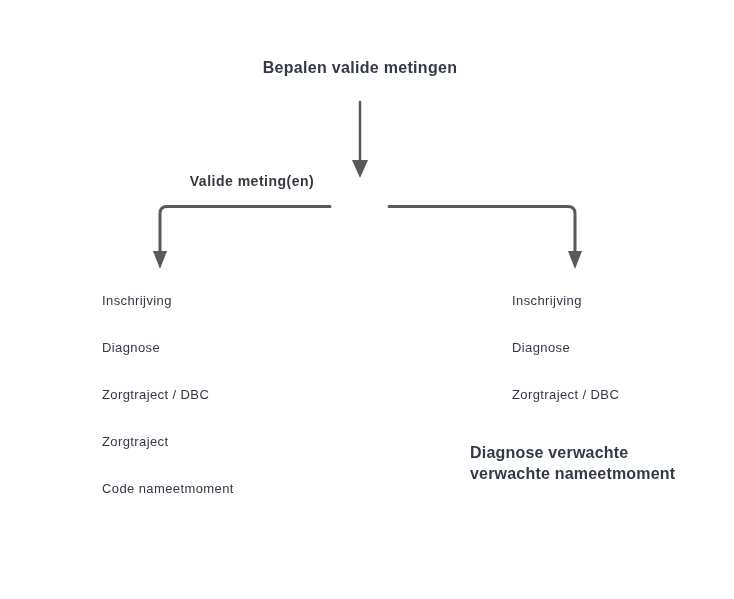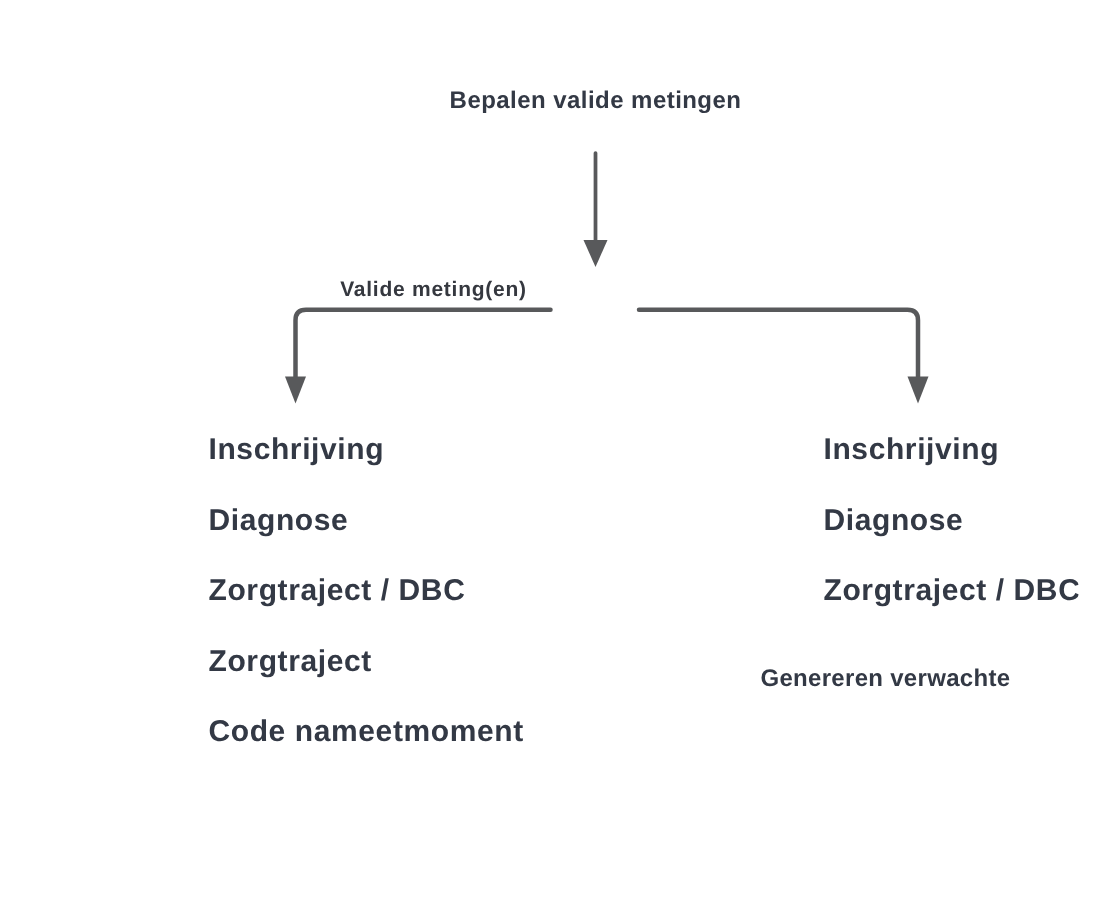--- a/index.html
+++ b/index.html
@@ -12,21 +12,20 @@
   html, body {
     background: var(--background);
     font-family: "Liberation Sans", sans-serif;
   }
   .canvas {
     position: relative;
     width: 682px;
     height: 599px;
     background: var(--background);
     overflow: hidden;
-    margin-left: 37px;
   }
   .title {
     position: absolute;
     top: 59px;
     left: 360px;
     transform: translateX(-50%);
     white-space: nowrap;
     font-size: 16px;
     font-weight: 700;
     letter-spacing: 0.3px;
@@ -41,40 +40,40 @@
     fill: none;
     stroke: var(--arrow);
     stroke-linecap: round;
   }
   .connectors polygon {
     fill: var(--arrow);
     stroke: none;
   }
   .branch-label {
     position: absolute;
-    top: 184px;
+    top: 173px;
     transform: translateX(-50%);
     white-space: nowrap;
     font-size: 14px;
     font-weight: 700;
     letter-spacing: 0.5px;
     color: var(--label);
     text-align: right;
   }
   .branch-label.left  { left: 252px; }
   .branch-label.right { left: 480px; }
   .list {
     position: absolute;
     top: 277px;
   }
   .list.left  { left: 102px; }
   .list.right { left: 512px; }
   .list .item {
-    font-size: 20px;
-    font-weight: 700;
+    font-size: 13px;
+    font-weight: 400;
     letter-spacing: 0.4px;
     line-height: 47px;
     white-space: nowrap;
     color: var(--text);
   }
   .note {
     position: absolute;
     left: 470px;
     top: 442px;
   }
@@ -119,16 +118,17 @@
     <div class="item">Code nameetmoment</div>
   </div>
 
   <div class="list right">
     <div class="item">Inschrijving</div>
     <div class="item">Diagnose</div>
     <div class="item">Zorgtraject / DBC</div>
   </div>
 
   <div class="note">
-    <div class="note-line">Genereren verwachte</div>
+    <div class="note-line">Diagnose verwachte</div>
+    <div class="note-line">verwachte nameetmoment</div>
   </div>
 
 </div>
 
 </body></html>

